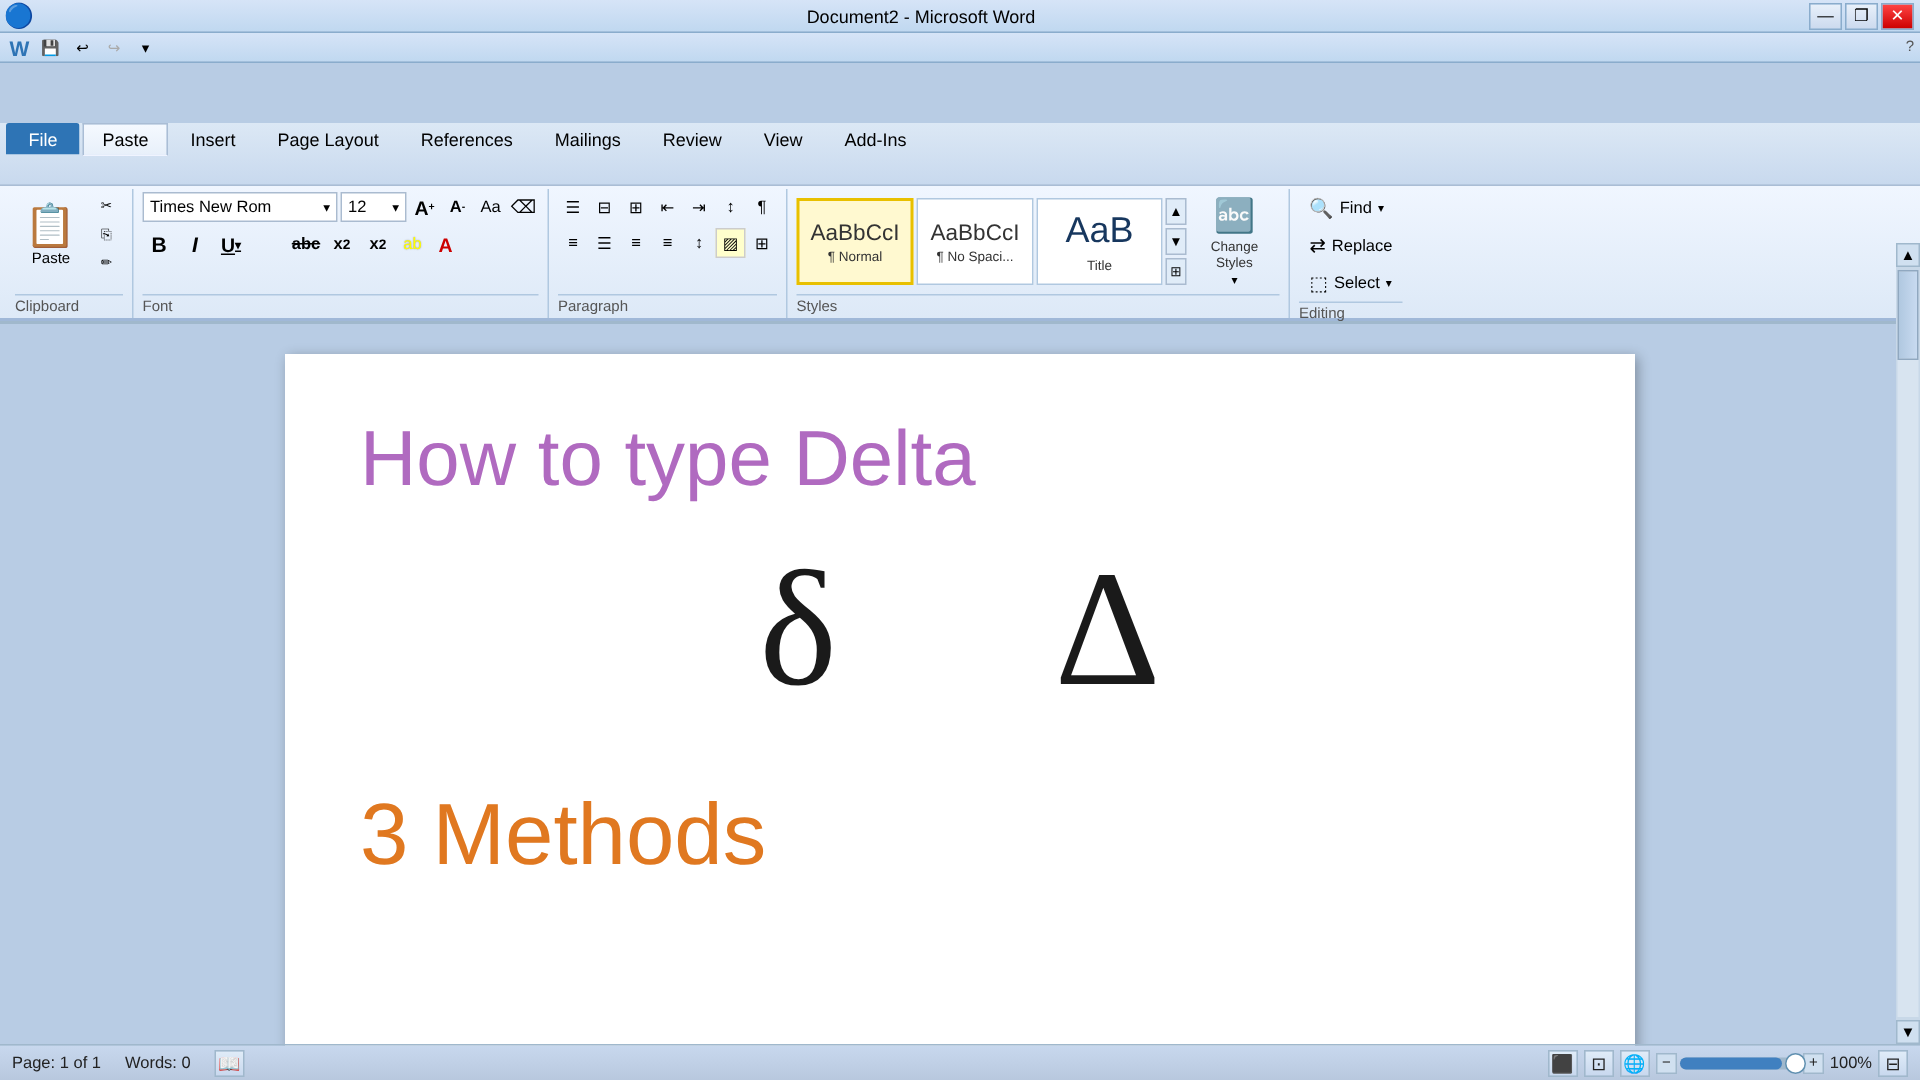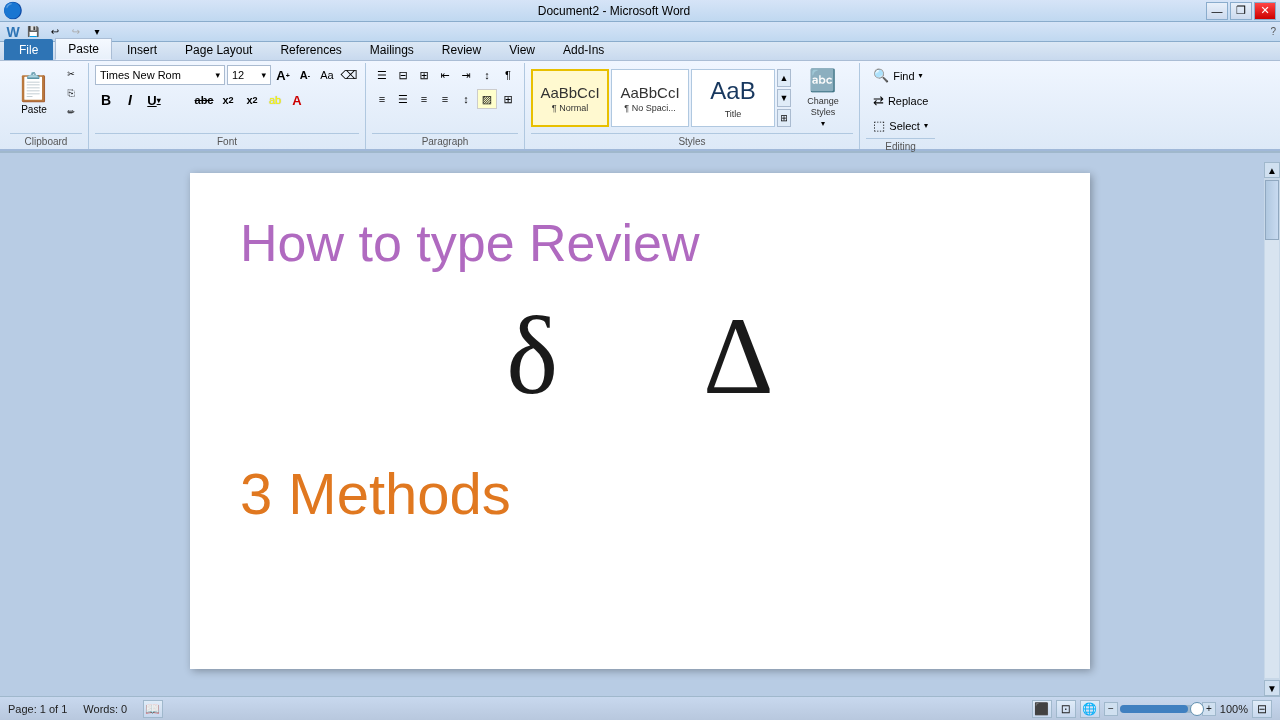--- a/index.html
+++ b/index.html
@@ -22,24 +22,25 @@
     #qat {
       height: 20px;
       background: linear-gradient(to bottom, #d6e4f7, #c0d8f0);
       display: flex; align-items: center; padding: 0 4px; gap: 3px;
       border-bottom: 1px solid #8aaccc;
     }
     .qat-btn { width: 18px; height: 16px; font-size: 10px; display: flex; align-items: center; justify-content: center; cursor: pointer; }
 
     
     #ribbon-tabs {
-      height: 19px;
+      height: 42px;
       background: linear-gradient(to bottom, #dce8f5, #c8d9ee);
-      display: flex; align-items: flex-end; padding: 0 4px;
+      display: flex; align-items: flex-start; padding: 0 4px;
       border-bottom: 1px solid #aabdd5;
+      margin-top: 40px;
     }
     .ribbon-tab {
       padding: 3px 12px 3px;
       font-size: 12px; cursor: pointer; border: 1px solid transparent;
       border-bottom: none; margin-right: 2px; color: #000;
       background: transparent;
     }
     .ribbon-tab.active {
       background: linear-gradient(to bottom, #f5f9ff, #e8f0fa);
       border-color: #aabdd5;
@@ -61,21 +62,21 @@
     }
     .ribbon-group {
       display: flex; flex-direction: column; align-items: stretch;
       border-right: 1px solid #b0c8e0;
       padding: 2px 6px 0;
       position: relative;
     }
     .ribbon-group:last-child { border-right: none; }
     .group-content { display: flex; align-items: flex-start; gap: 2px; flex: 1; }
     .group-label {
-      font-size: 10px; color: #555; text-align: center;
+      font-size: 10px; color: #555; text-align: left;
       padding: 2px 0; border-top: 1px solid #b0c8e0; margin-top: 2px;
     }
 
     
     .paste-btn {
       display: flex; flex-direction: column; align-items: center; justify-content: center;
       width: 48px; height: 58px; border: 1px solid transparent; cursor: pointer;
       font-size: 10px; gap: 2px;
     }
     .paste-icon { font-size: 28px; line-height: 1; }
@@ -356,21 +357,21 @@
 
   <div id="scrollbar-right" style="position:fixed; right:0; top:162px; width:16px; height:534px; background:#c8d8e8;">
     <div class="scroll-arrow-v">▲</div>
     <div class="scroll-track">
       <div class="scroll-thumb"></div>
     </div>
     <div class="scroll-arrow-v">▼</div>
   </div>
 
   <div id="page">
-    <div class="doc-title">How to type Review</div>
+    <div class="doc-title">How to type Delta</div>
     <div class="doc-delta">δ&nbsp;&nbsp;Δ</div>
     <div class="doc-methods">3 Methods</div>
   </div>
 </div>
 
 <div id="status-bar">
   <div class="status-left">
     <span>Page: 1 of 1</span>
     <span>Words: 0</span>
     <div class="status-icon">📖</div>

